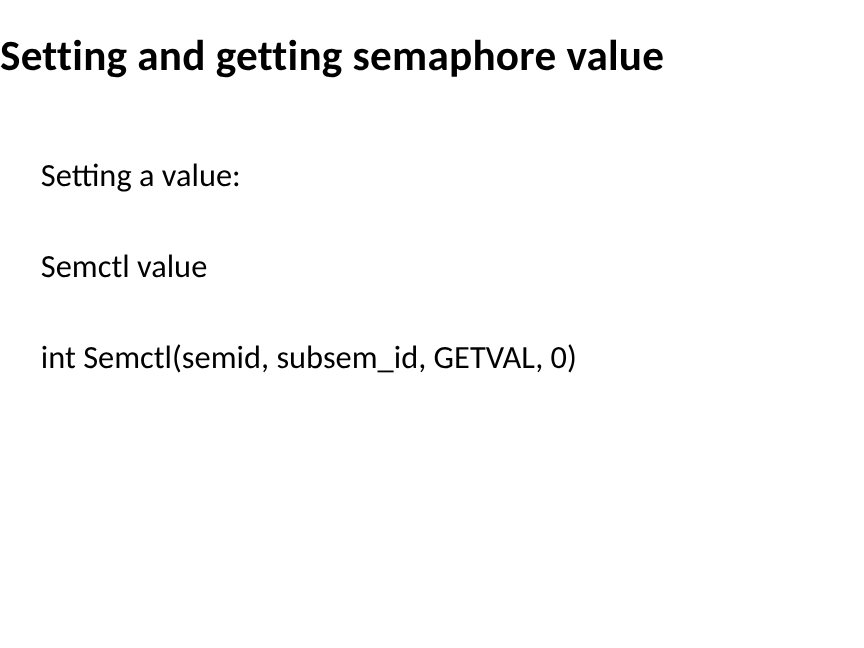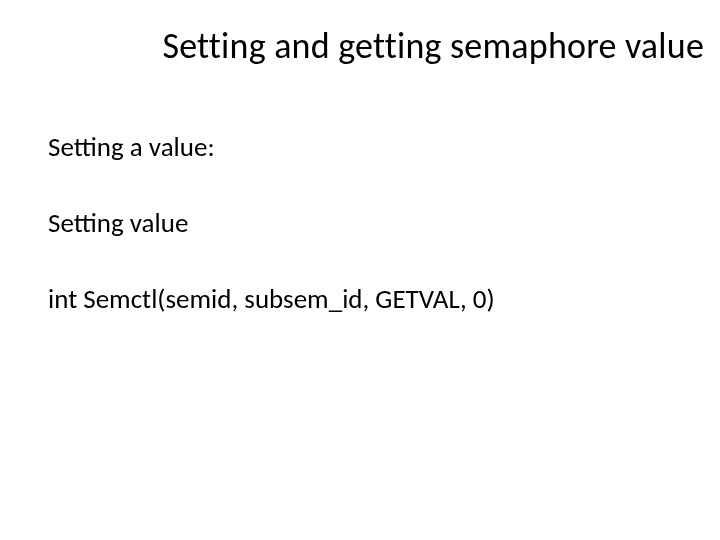--- a/index.html
+++ b/index.html
@@ -15,44 +15,44 @@
   .slide {
     position: relative;
     width: 720px;
     height: 540px;
     box-sizing: border-box;
   }
   .title {
     position: absolute;
     top: 24px;
     left: 0;
-    right: 16px;
-    text-align: right;
+    right: 0;
+    text-align: left;
     font-size: 36px;
-    font-weight: 400;
+    font-weight: 700;
     letter-spacing: 0.2px;
   }
   .body {
     position: absolute;
     top: 130px;
-    left: 48px;
+    left: 34px;
     right: 44px;
     font-size: 27px;
     line-height: 1.25;
   }
   .para {
     margin-bottom: 42px;
   }
   .para:last-child {
     margin-bottom: 0;
   }
 </style>
 </head>
 <body>
 
 <div class="slide">
   <div class="title">Setting and getting semaphore value</div>
   <div class="body">
     <div class="para">Setting a value:</div>
-    <div class="para">Setting value</div>
+    <div class="para">Semctl value</div>
     <div class="para">int Semctl(semid, subsem_id, GETVAL, 0)</div>
   </div>
 </div>
 
 </body></html>

